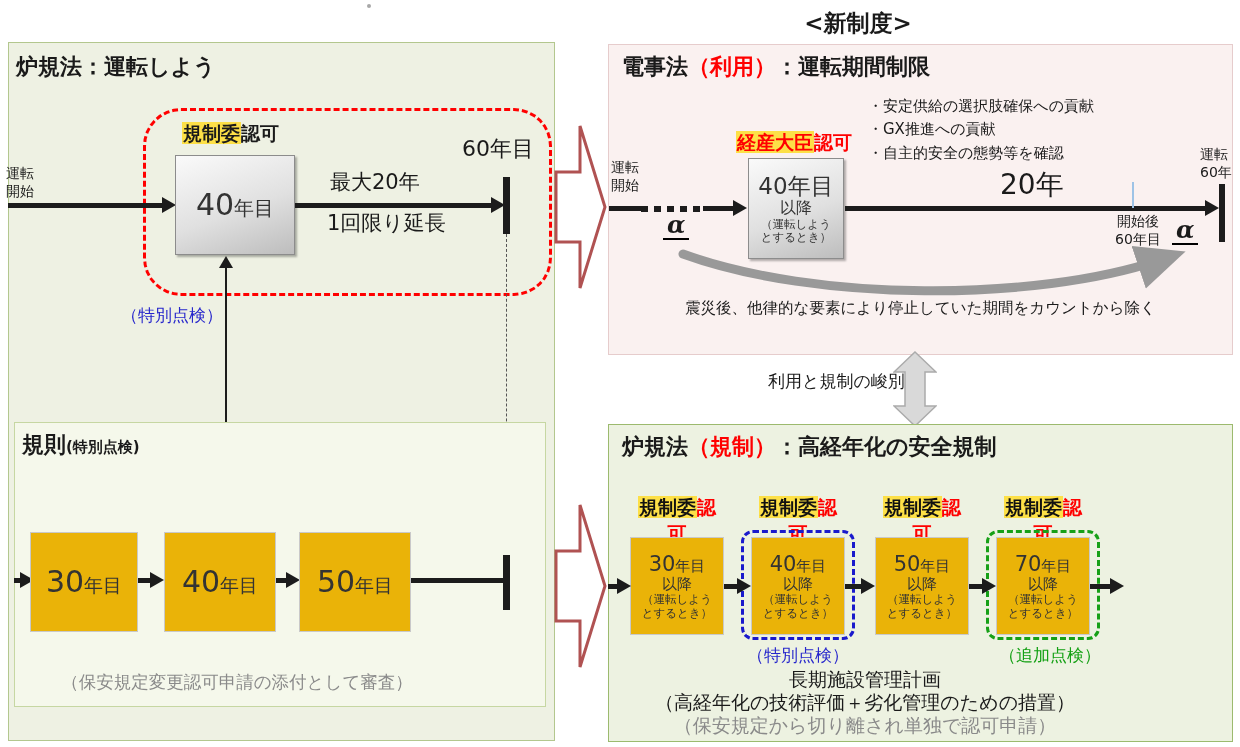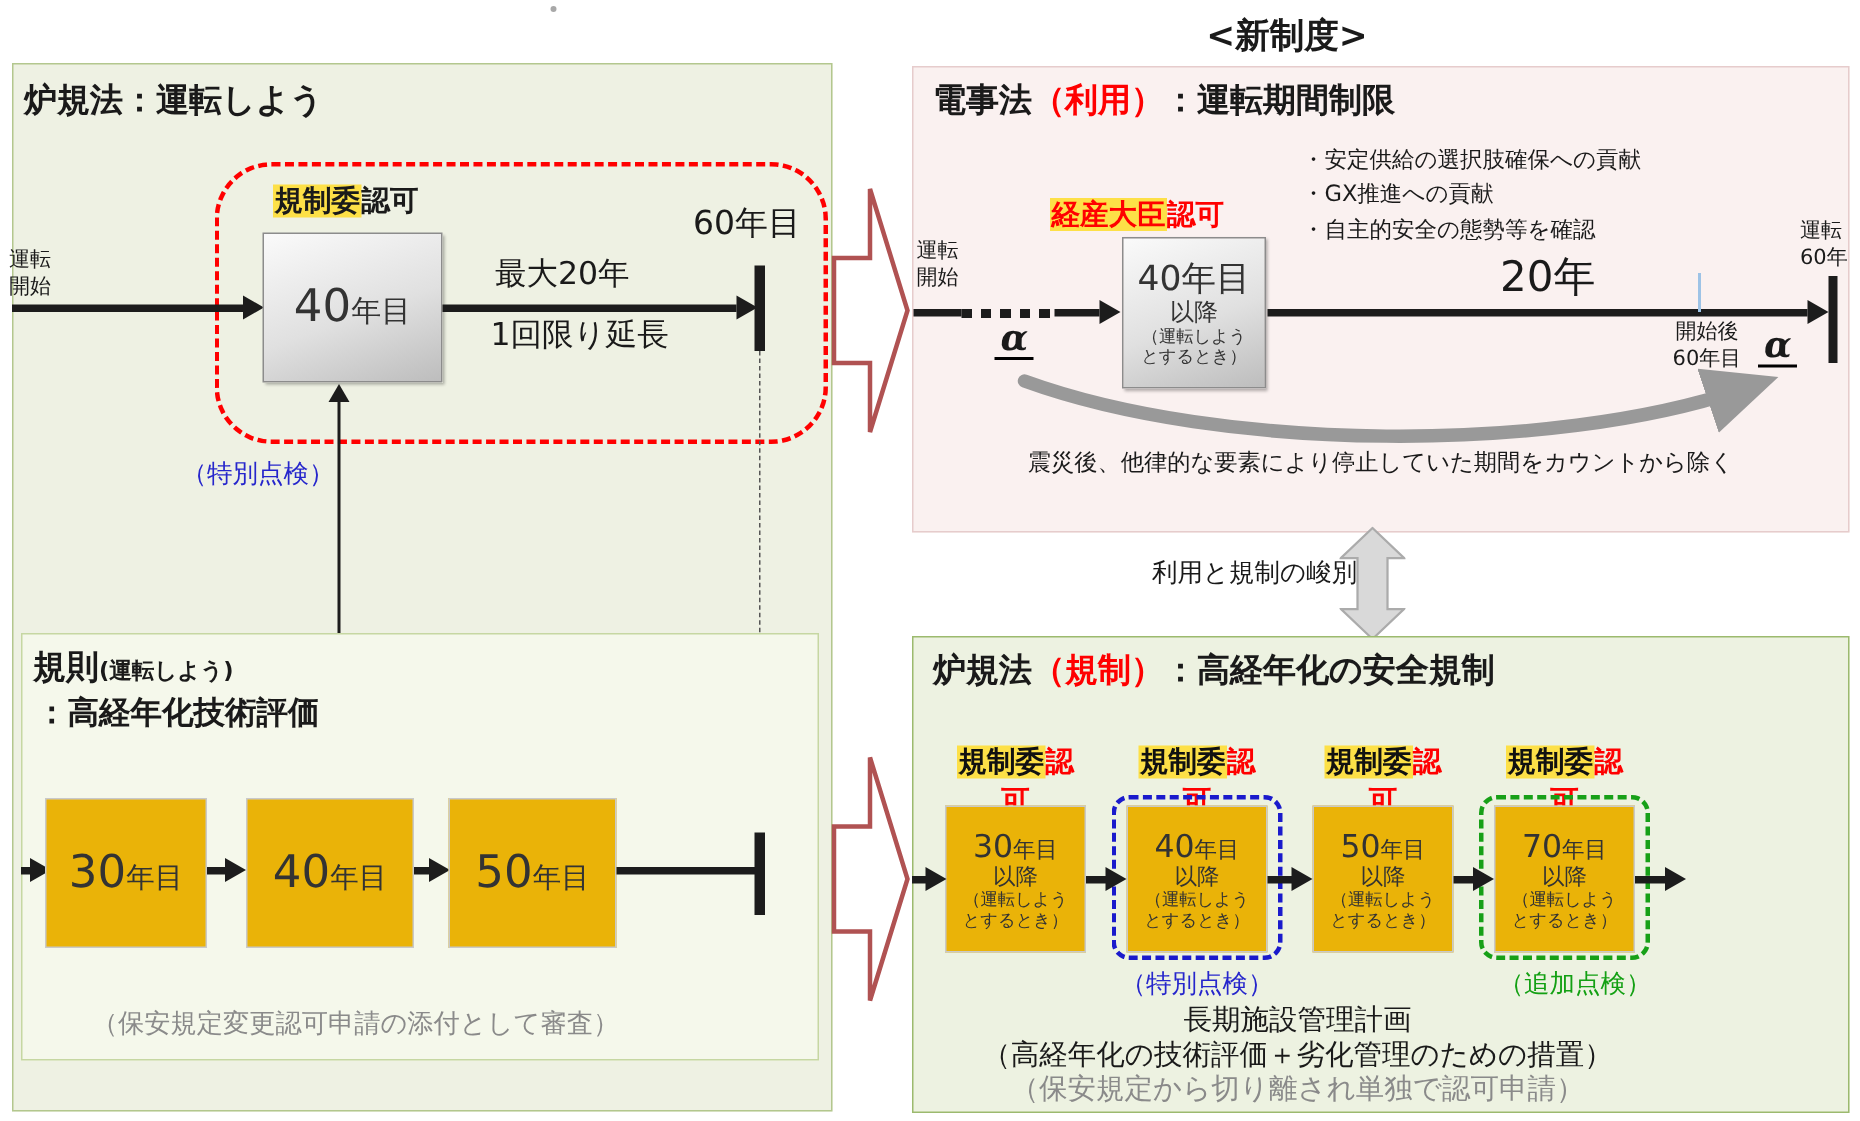--- a/index.html
+++ b/index.html
@@ -61,22 +61,21 @@
   <div class="abs" style="left:327px;top:209px;font-size:21px;">1回限り延長</div>
   <div class="abs bold" style="left:462px;top:134px;font-size:22px;font-weight:normal;">60年目</div>
   <div class="endbar" style="left:503px;top:177px;height:57px;"></div>
   <div class="vdashdot" style="left:506px;top:234px;height:322px;"></div>
 
   <div class="abs blue-text" style="left:121px;top:304px;font-size:17px;">（特別点検）</div>
   <div class="abs" style="left:225px;top:266px;width:2px;height:267px;background:#1c1c1c;"></div>
   <div class="ah-u" style="left:219px;top:256px;"></div>
 
   <div class="panel panel-green-inner" style="left:14px;top:422px;width:532px;height:285px;"></div>
-  <div class="abs bold" style="left:22px;top:430px;font-size:22px;"><span>規則</span><span style="font-size:15px;">(運転しよう)</span></div>
-  <div class="abs bold" style="left:24px;top:461px;font-size:21px;">：高経年化技術評価</div>
+  <div class="abs bold" style="left:22px;top:430px;font-size:22px;"><span>規則</span><span style="font-size:15px;">(特別点検)</span></div>
 
   <div class="hline" style="left:14px;top:578px;width:8px;"></div>
   <div class="ah-r" style="left:20px;top:572px;"></div>
 
   <div class="graybox" style="left:30px;top:532px;width:108px;height:100px;">
     <div style="font-size:30px;color:#333;"><span>30</span><span style="font-size:19px;">年目</span></div>
   </div>
   <div class="hline" style="left:138px;top:578px;width:13px;"></div>
   <div class="ah-r" style="left:150px;top:572px;"></div>
 
@@ -103,21 +102,21 @@
 
   <div class="panel panel-pink" style="left:608px;top:44px;width:625px;height:311px;"></div>
   <div class="abs bold" style="left:622px;top:52px;font-size:22px;"><span>電事法</span><span class="red">（利用）</span><span>：運転期間制限</span></div>
 
   <div class="abs" style="left:868px;top:95px;font-size:15px;line-height:1.55;">
     <div>・安定供給の選択肢確保への貢献</div>
     <div>・GX推進への貢献</div>
     <div>・自主的安全の態勢等を確認</div>
   </div>
 
-  <div class="abs bold" style="left:700px;top:130px;font-size:19px;"><span class="hl-yellow red">経産大臣</span><span class="red">認可</span></div>
+  <div class="abs bold" style="left:736px;top:130px;font-size:19px;"><span class="hl-yellow red">経産大臣</span><span class="red">認可</span></div>
 
   <div class="abs lh125" style="left:611px;top:159px;font-size:14px;"><span>運転</span><br><span>開始</span></div>
 
   <div class="hline" style="left:609px;top:206px;width:32px;"></div>
   <div class="abs" style="left:641px;top:205.5px;width:62px;height:6px;background:repeating-linear-gradient(90deg,#1c1c1c 0 7px,transparent 7px 13px);"></div>
   <div class="hline" style="left:703px;top:206px;width:30px;"></div>
   <div class="ah-r" style="left:733px;top:200px;"></div>
 
   <div class="abs alpha" style="left:663px;top:213px;">α</div>
 

